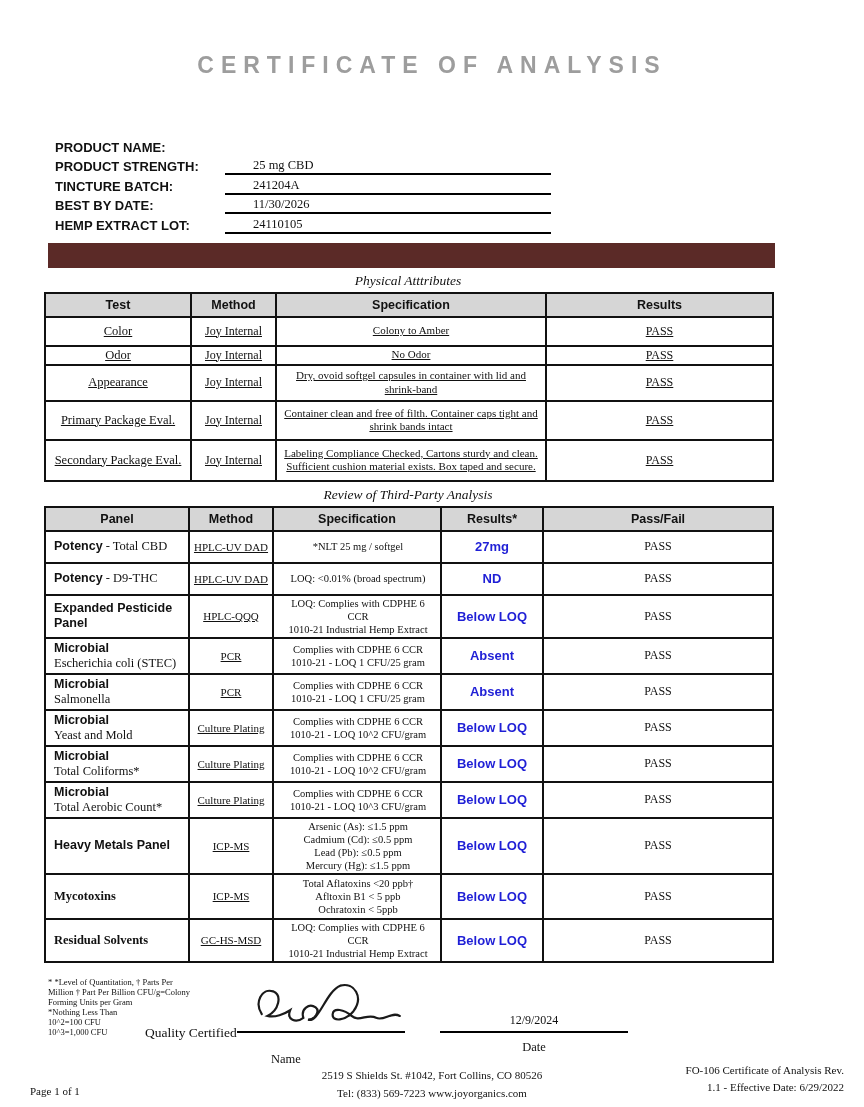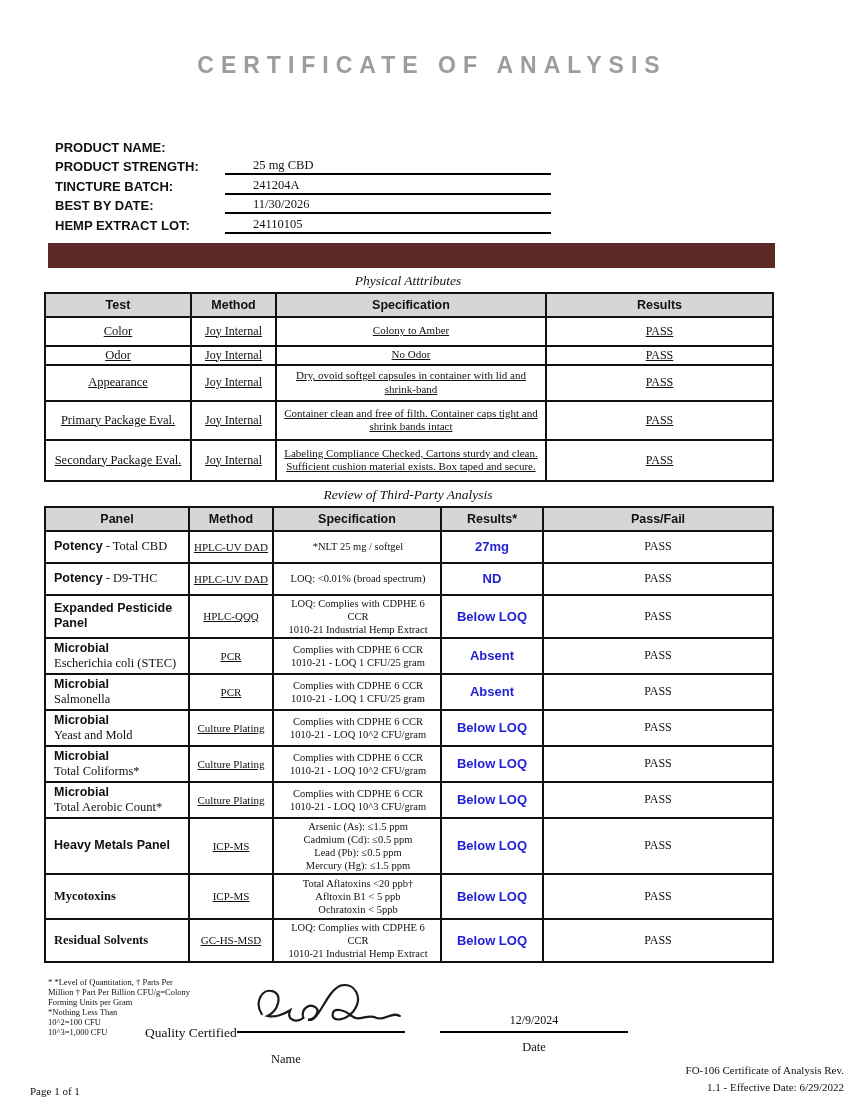--- a/index.html
+++ b/index.html
@@ -346,18 +346,22 @@
 
   <span class="qc-label">Quality Certified</span>
   <div class="name-line"></div>
   <span class="name-label">Name</span>
 
   <span class="date-value">12/9/2024</span>
   <div class="date-line"></div>
   <span class="date-label">Date</span>
 
   <span class="page-num">Page 1 of 1</span>
+  <div class="footer-center">
+    <div>2519 S Shields St. #1042, Fort Collins, CO 80526</div>
+    <div>Tel: (833) 569-7223 www.joyorganics.com</div>
+  </div>
   <div class="footer-right">
     <div>FO-106 Certificate of Analysis Rev.</div>
     <div>1.1 - Effective Date: 6/29/2022</div>
   </div>
 
 </div>
 
 </body></html>

